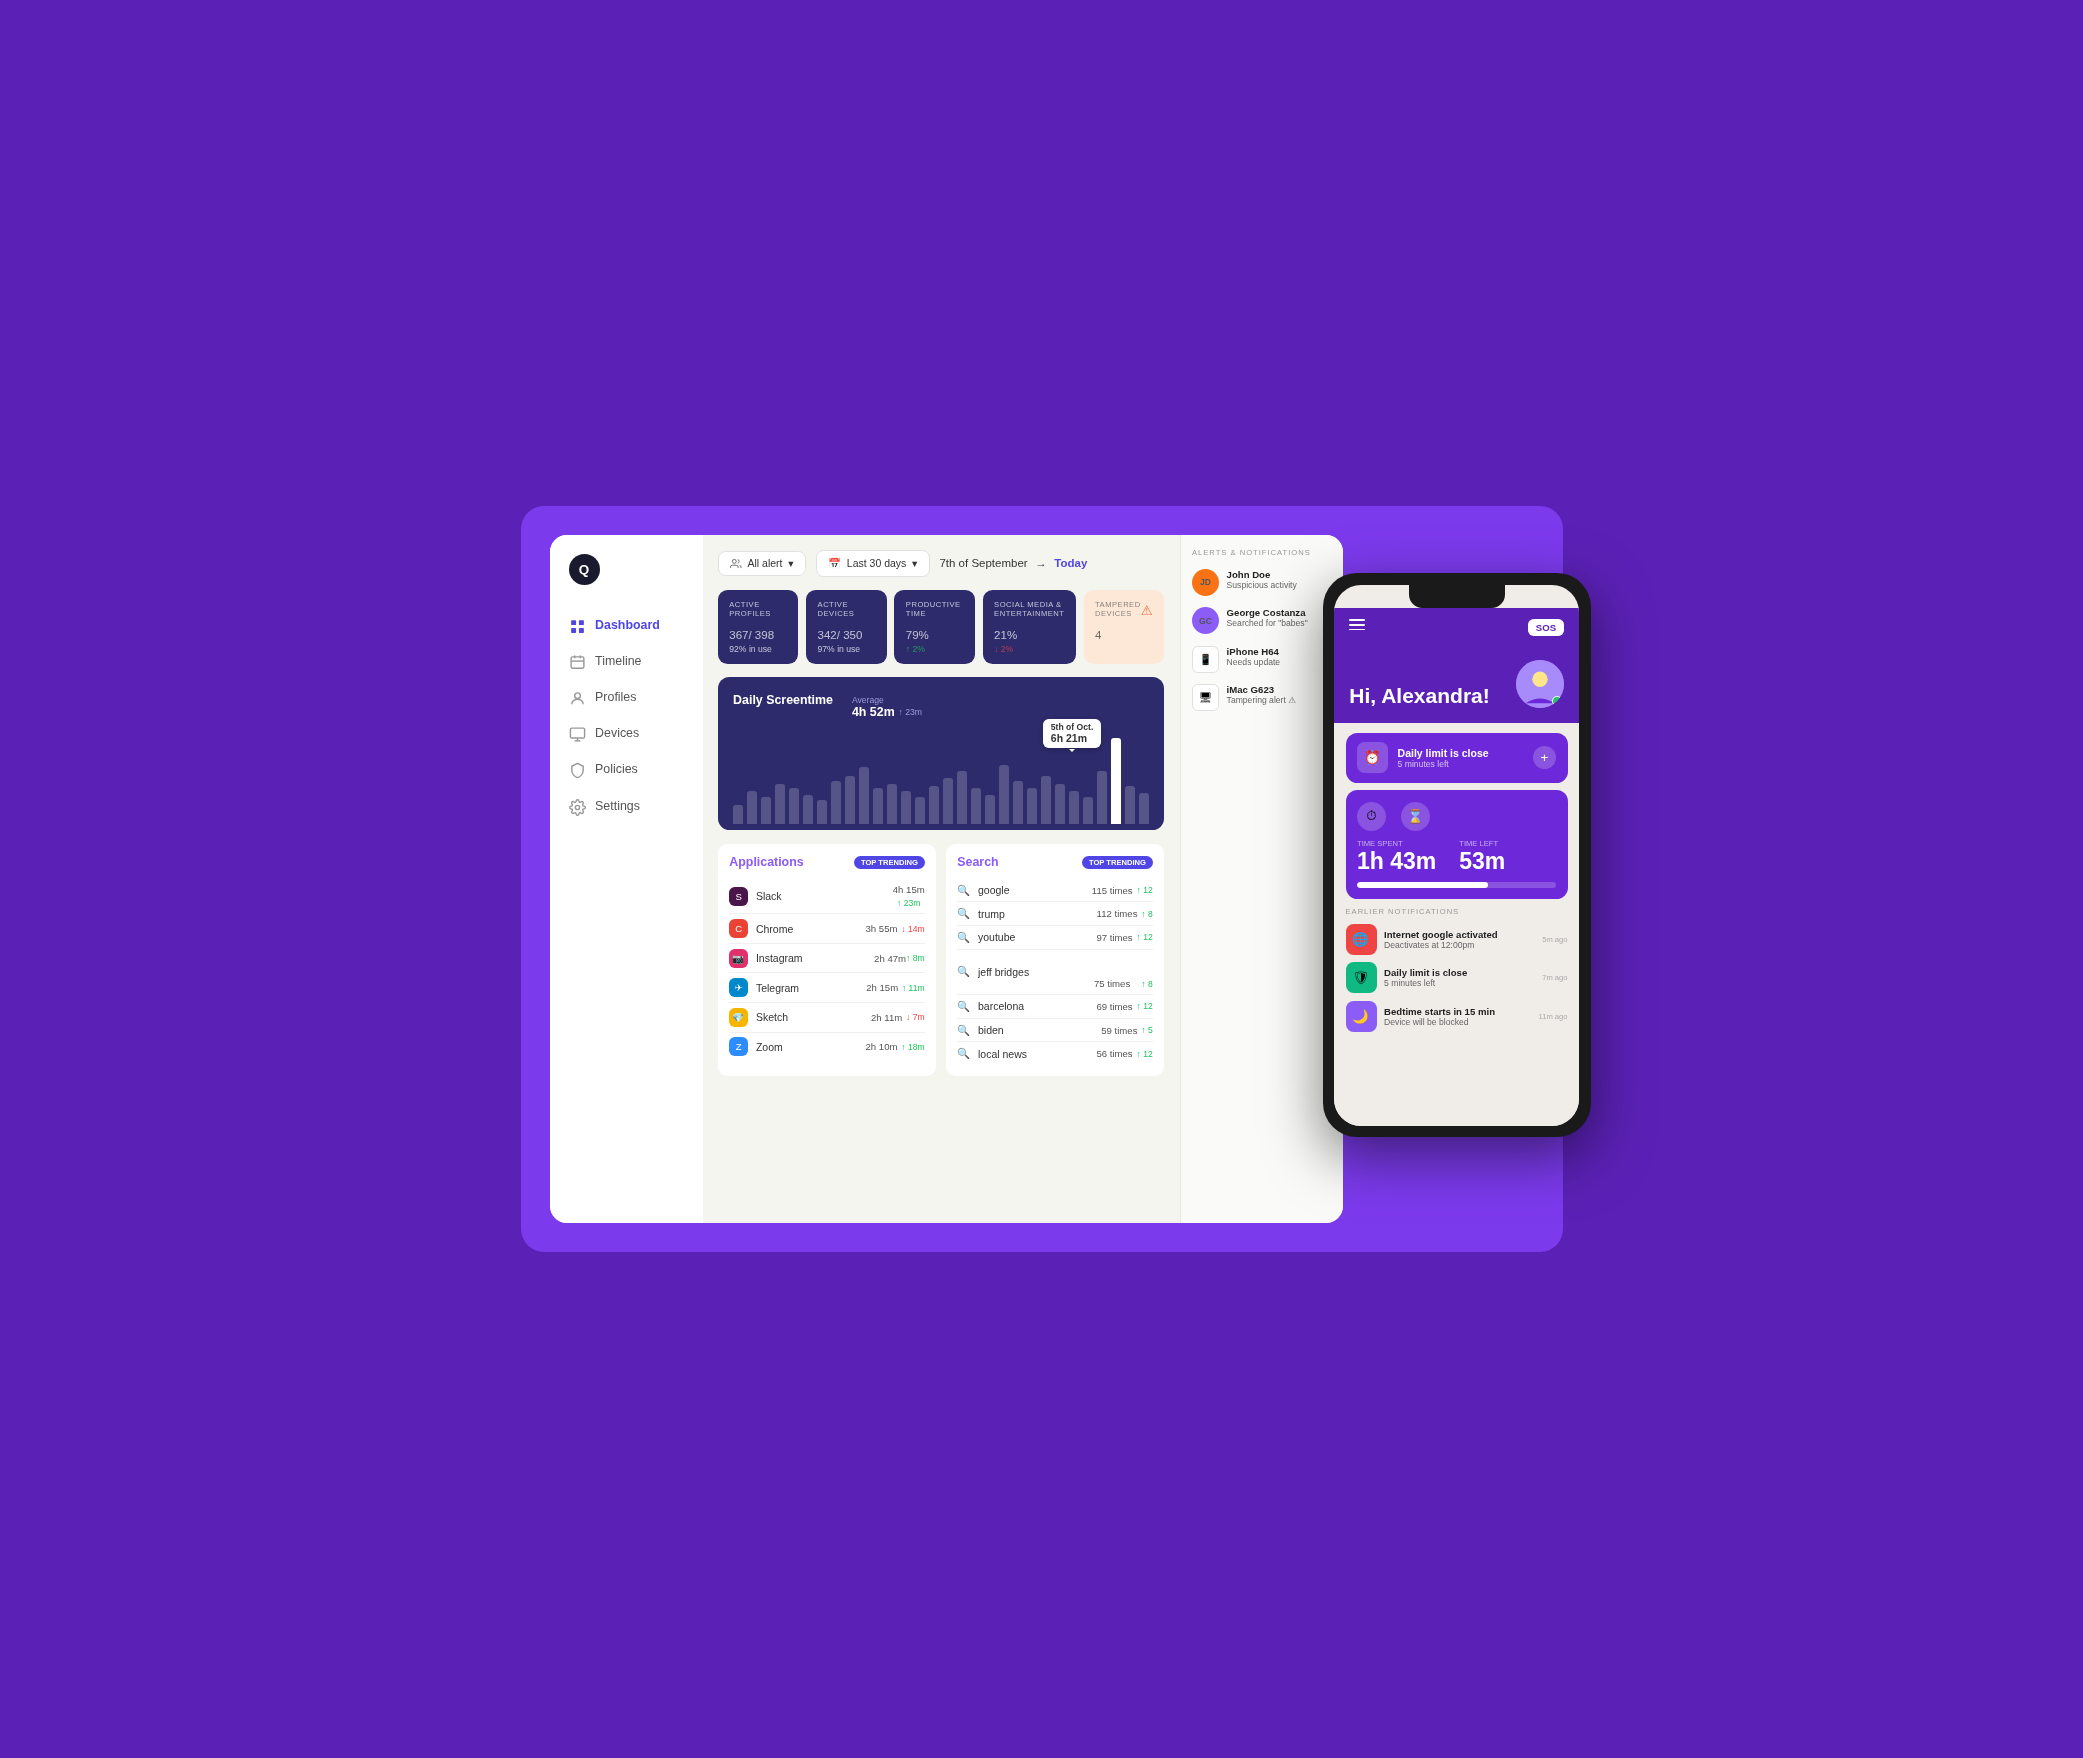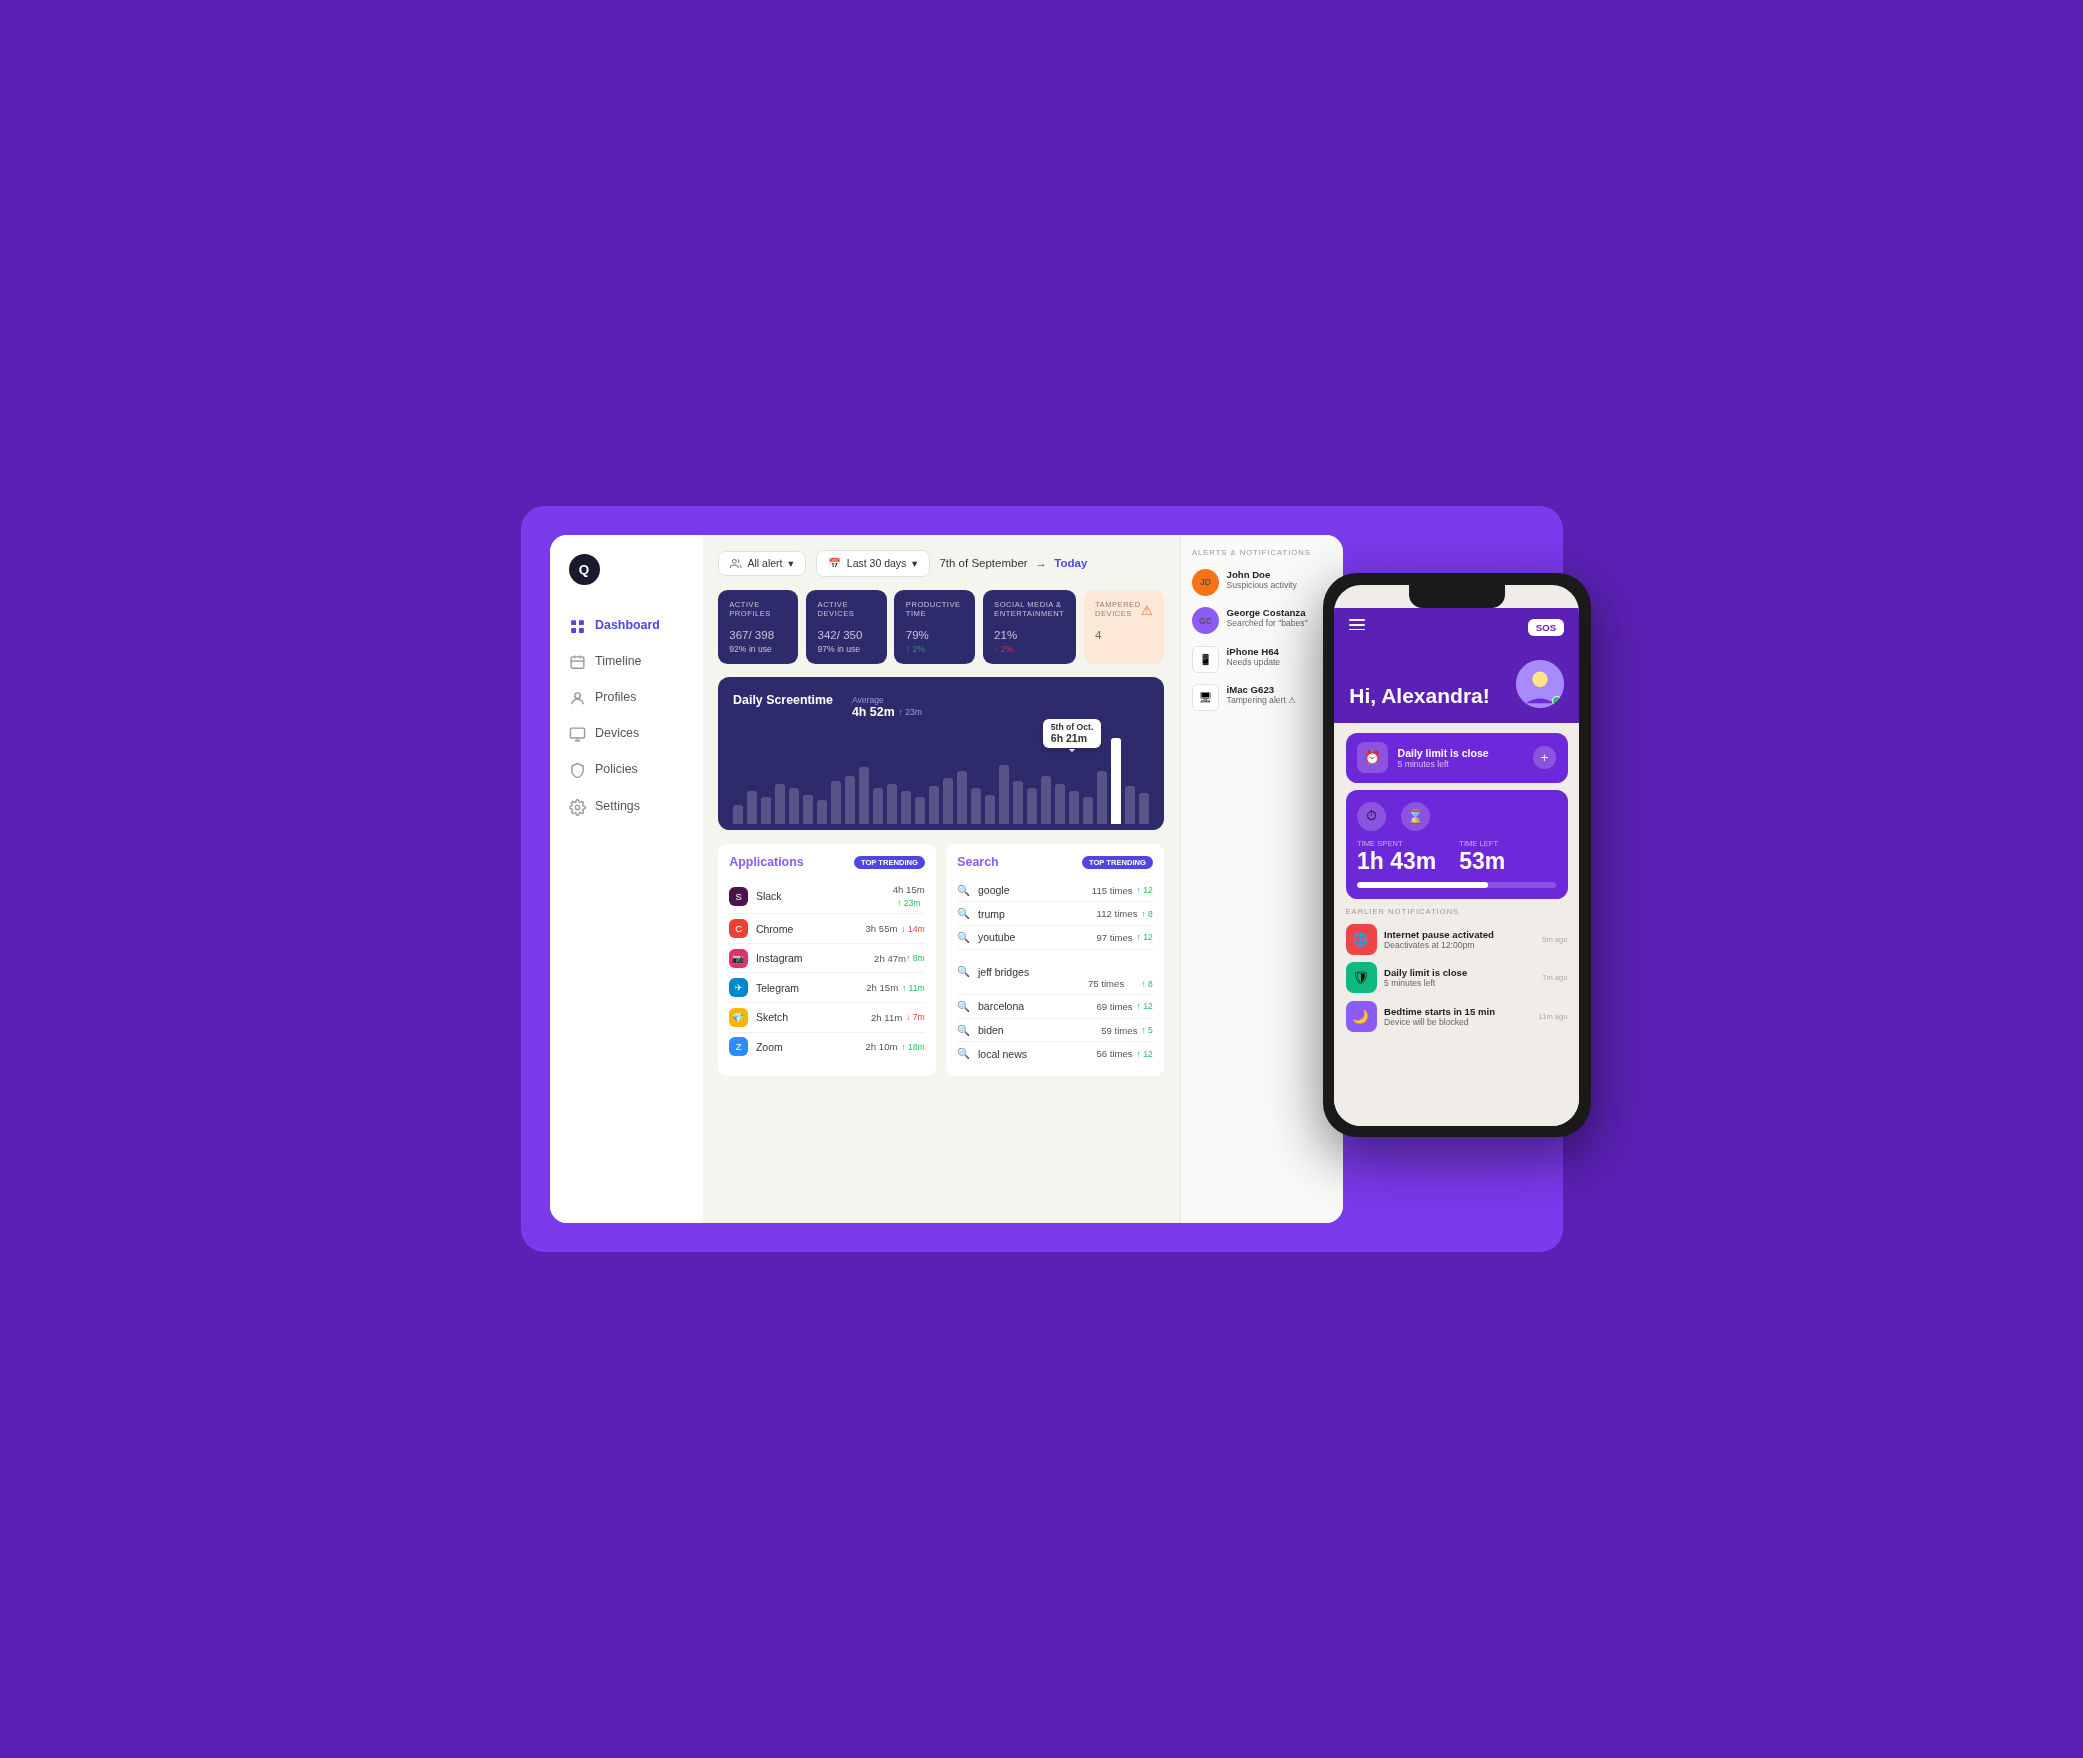--- a/index.html
+++ b/index.html
@@ -741,21 +741,21 @@
     <div style="display:flex;align-items:center;gap:3.8px;">
       <span class="list-item-value">97 times</span>
       <span class="change-up">↑ 12</span>
     </div>
   </div>
                 <div class="list-item">
     <div class="list-item-left">
       <span style="color:#aaa;font-size:10.5px;">🔍</span>
       <span>jeff bridges</span>
     </div>
-    <div style="display:flex;align-items:center;gap:17px;margin-top:24px;">
+    <div style="display:flex;align-items:center;gap:11px;margin-top:24px;">
       <span class="list-item-value">75 times</span>
       <span class="change-up">↑ 8</span>
     </div>
   </div>
                 <div class="list-item">
     <div class="list-item-left">
       <span style="color:#aaa;font-size:10.5px;">🔍</span>
       <span>barcelona</span>
     </div>
     <div style="display:flex;align-items:center;gap:3.8px;">
@@ -878,21 +878,21 @@
             <div class="progress-bar-bg">
               <div class="progress-bar-fill" style="width:66%;"></div>
             </div>
           </div>
 
           <div class="earlier-notif-title">Earlier Notifications</div>
           <div id="earlierList">
               <div class="earlier-item">
     <div class="earlier-icon" style="background:#ef4444;">🌐</div>
     <div>
-      <div class="earlier-text-main">Internet pause activated</div>
+      <div class="earlier-text-main">Internet google activated</div>
       <div class="earlier-text-sub">Deactivates at 12:00pm</div>
     </div>
     <div class="earlier-time">5m ago</div>
   </div>
               <div class="earlier-item">
     <div class="earlier-icon" style="background:#10b981;">🛡</div>
     <div>
       <div class="earlier-text-main">Daily limit is close</div>
       <div class="earlier-text-sub">5 minutes left</div>
     </div>

